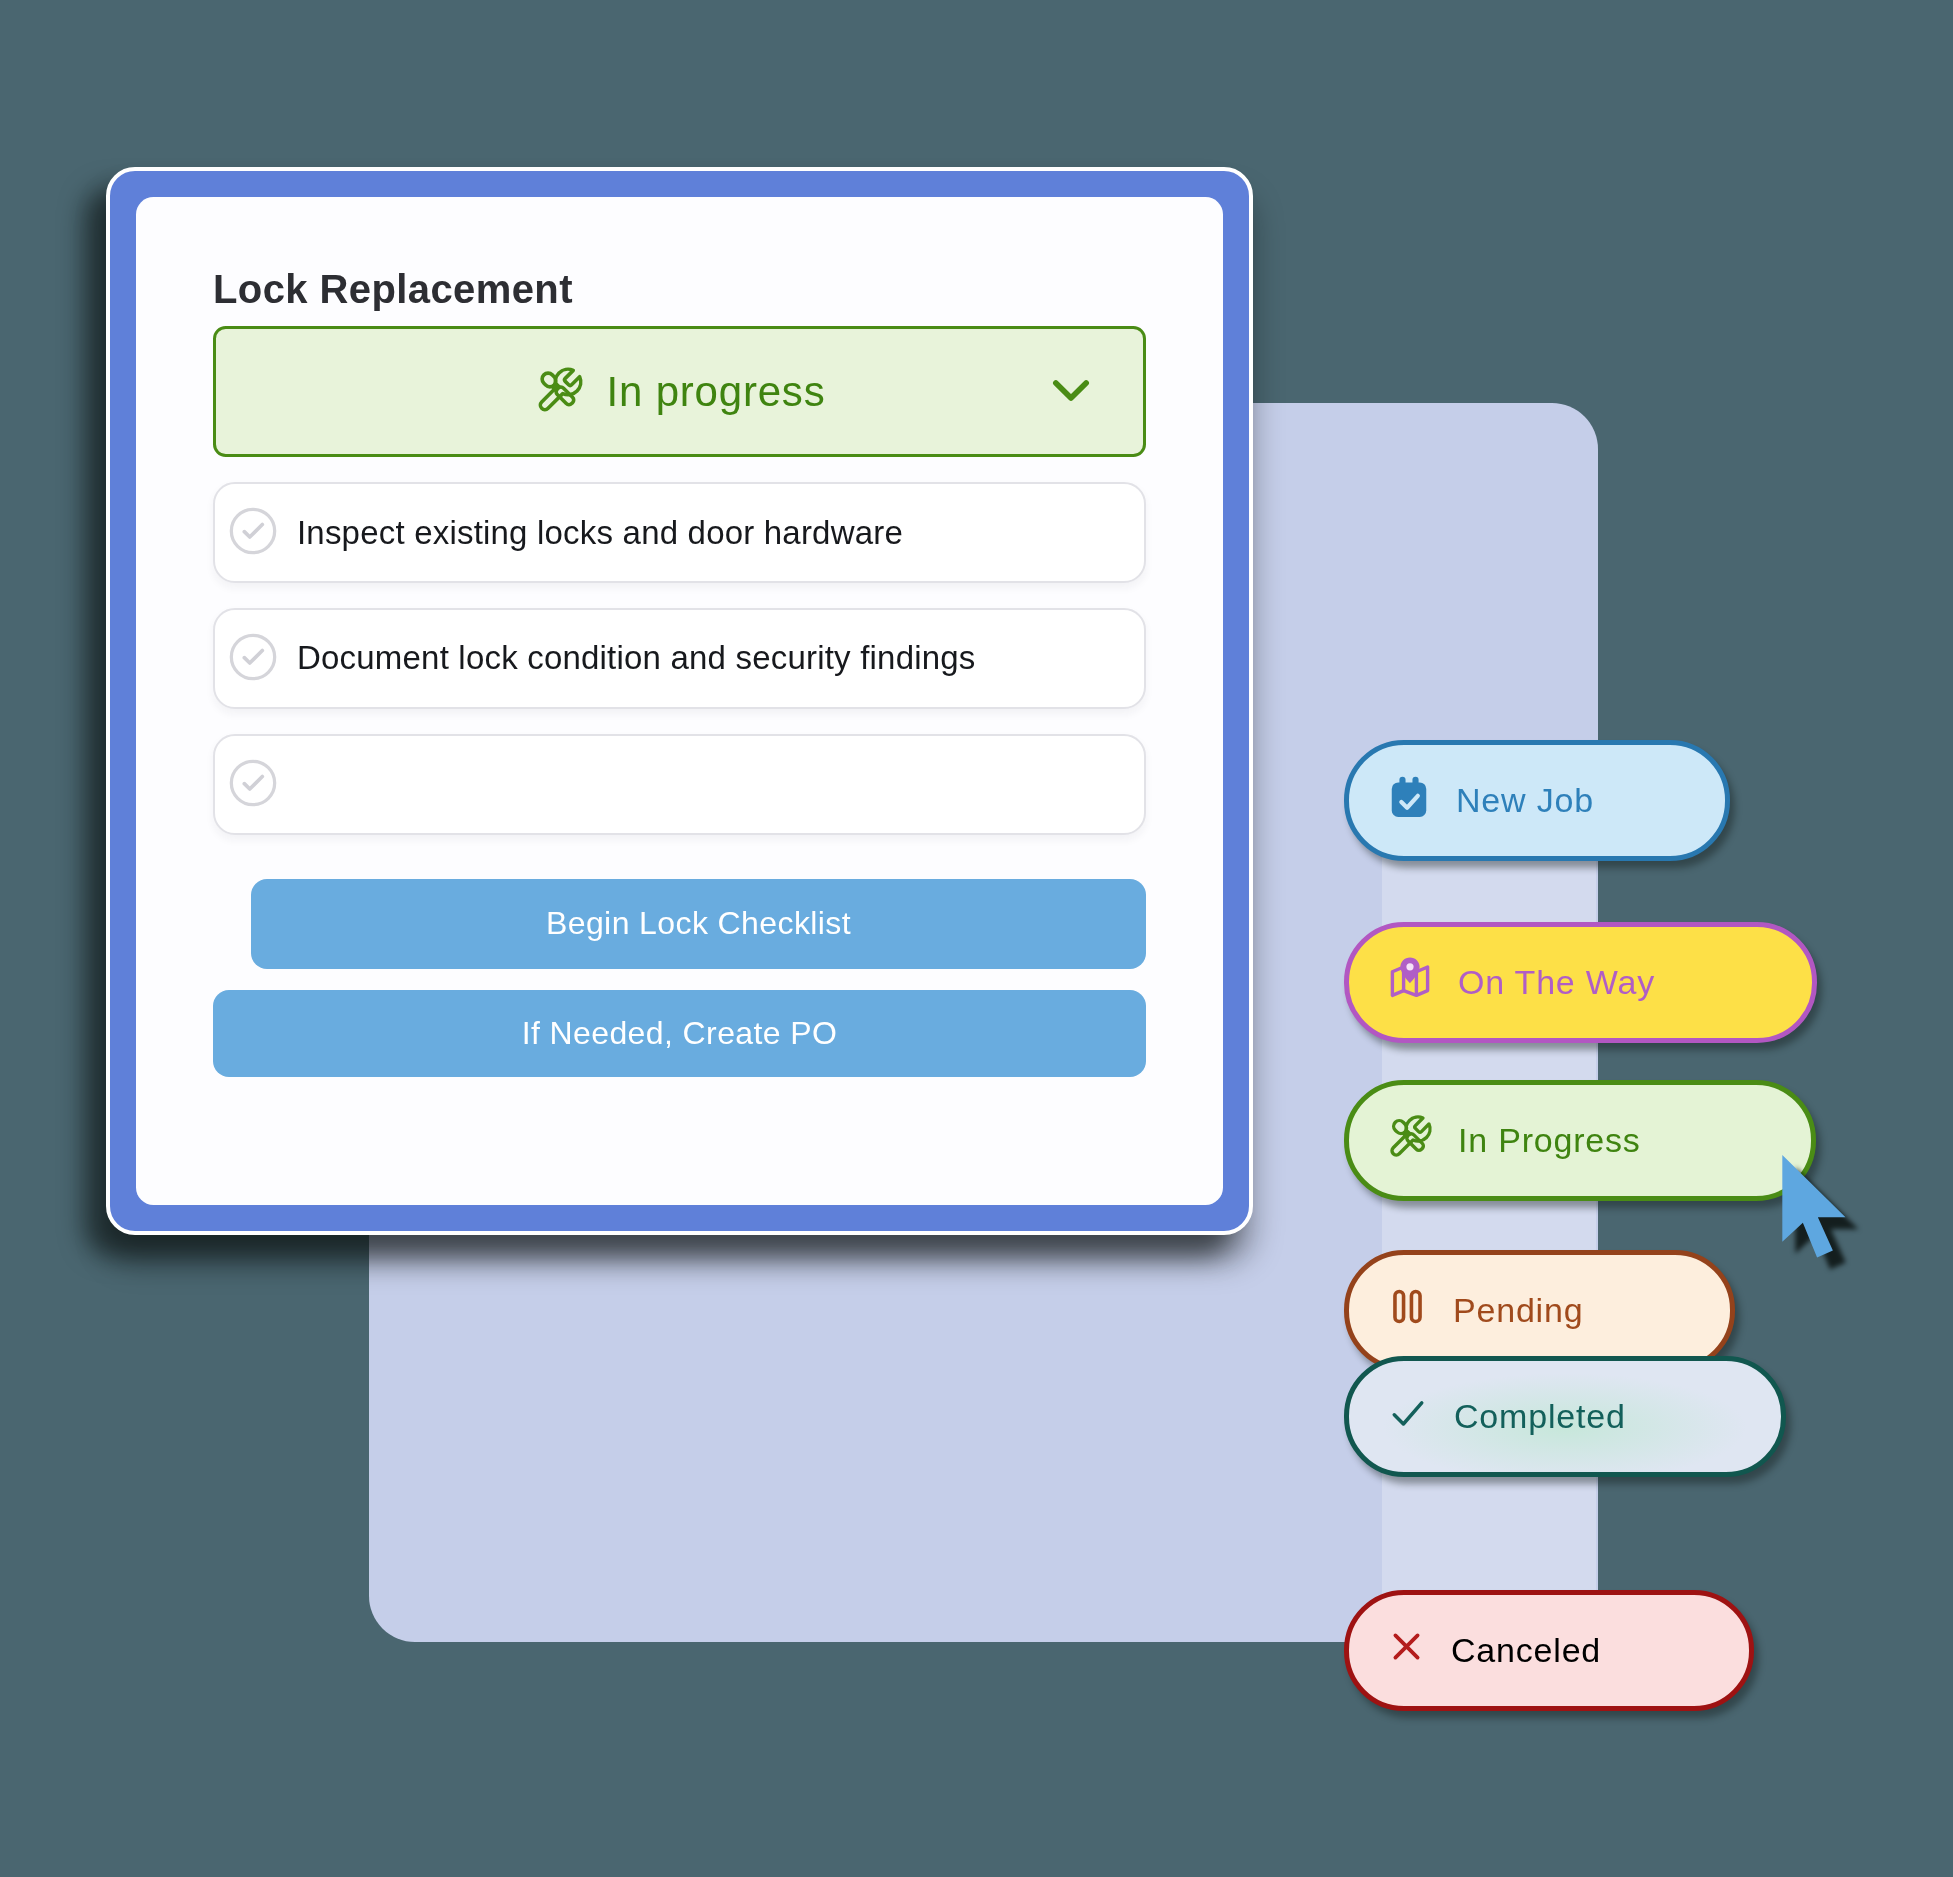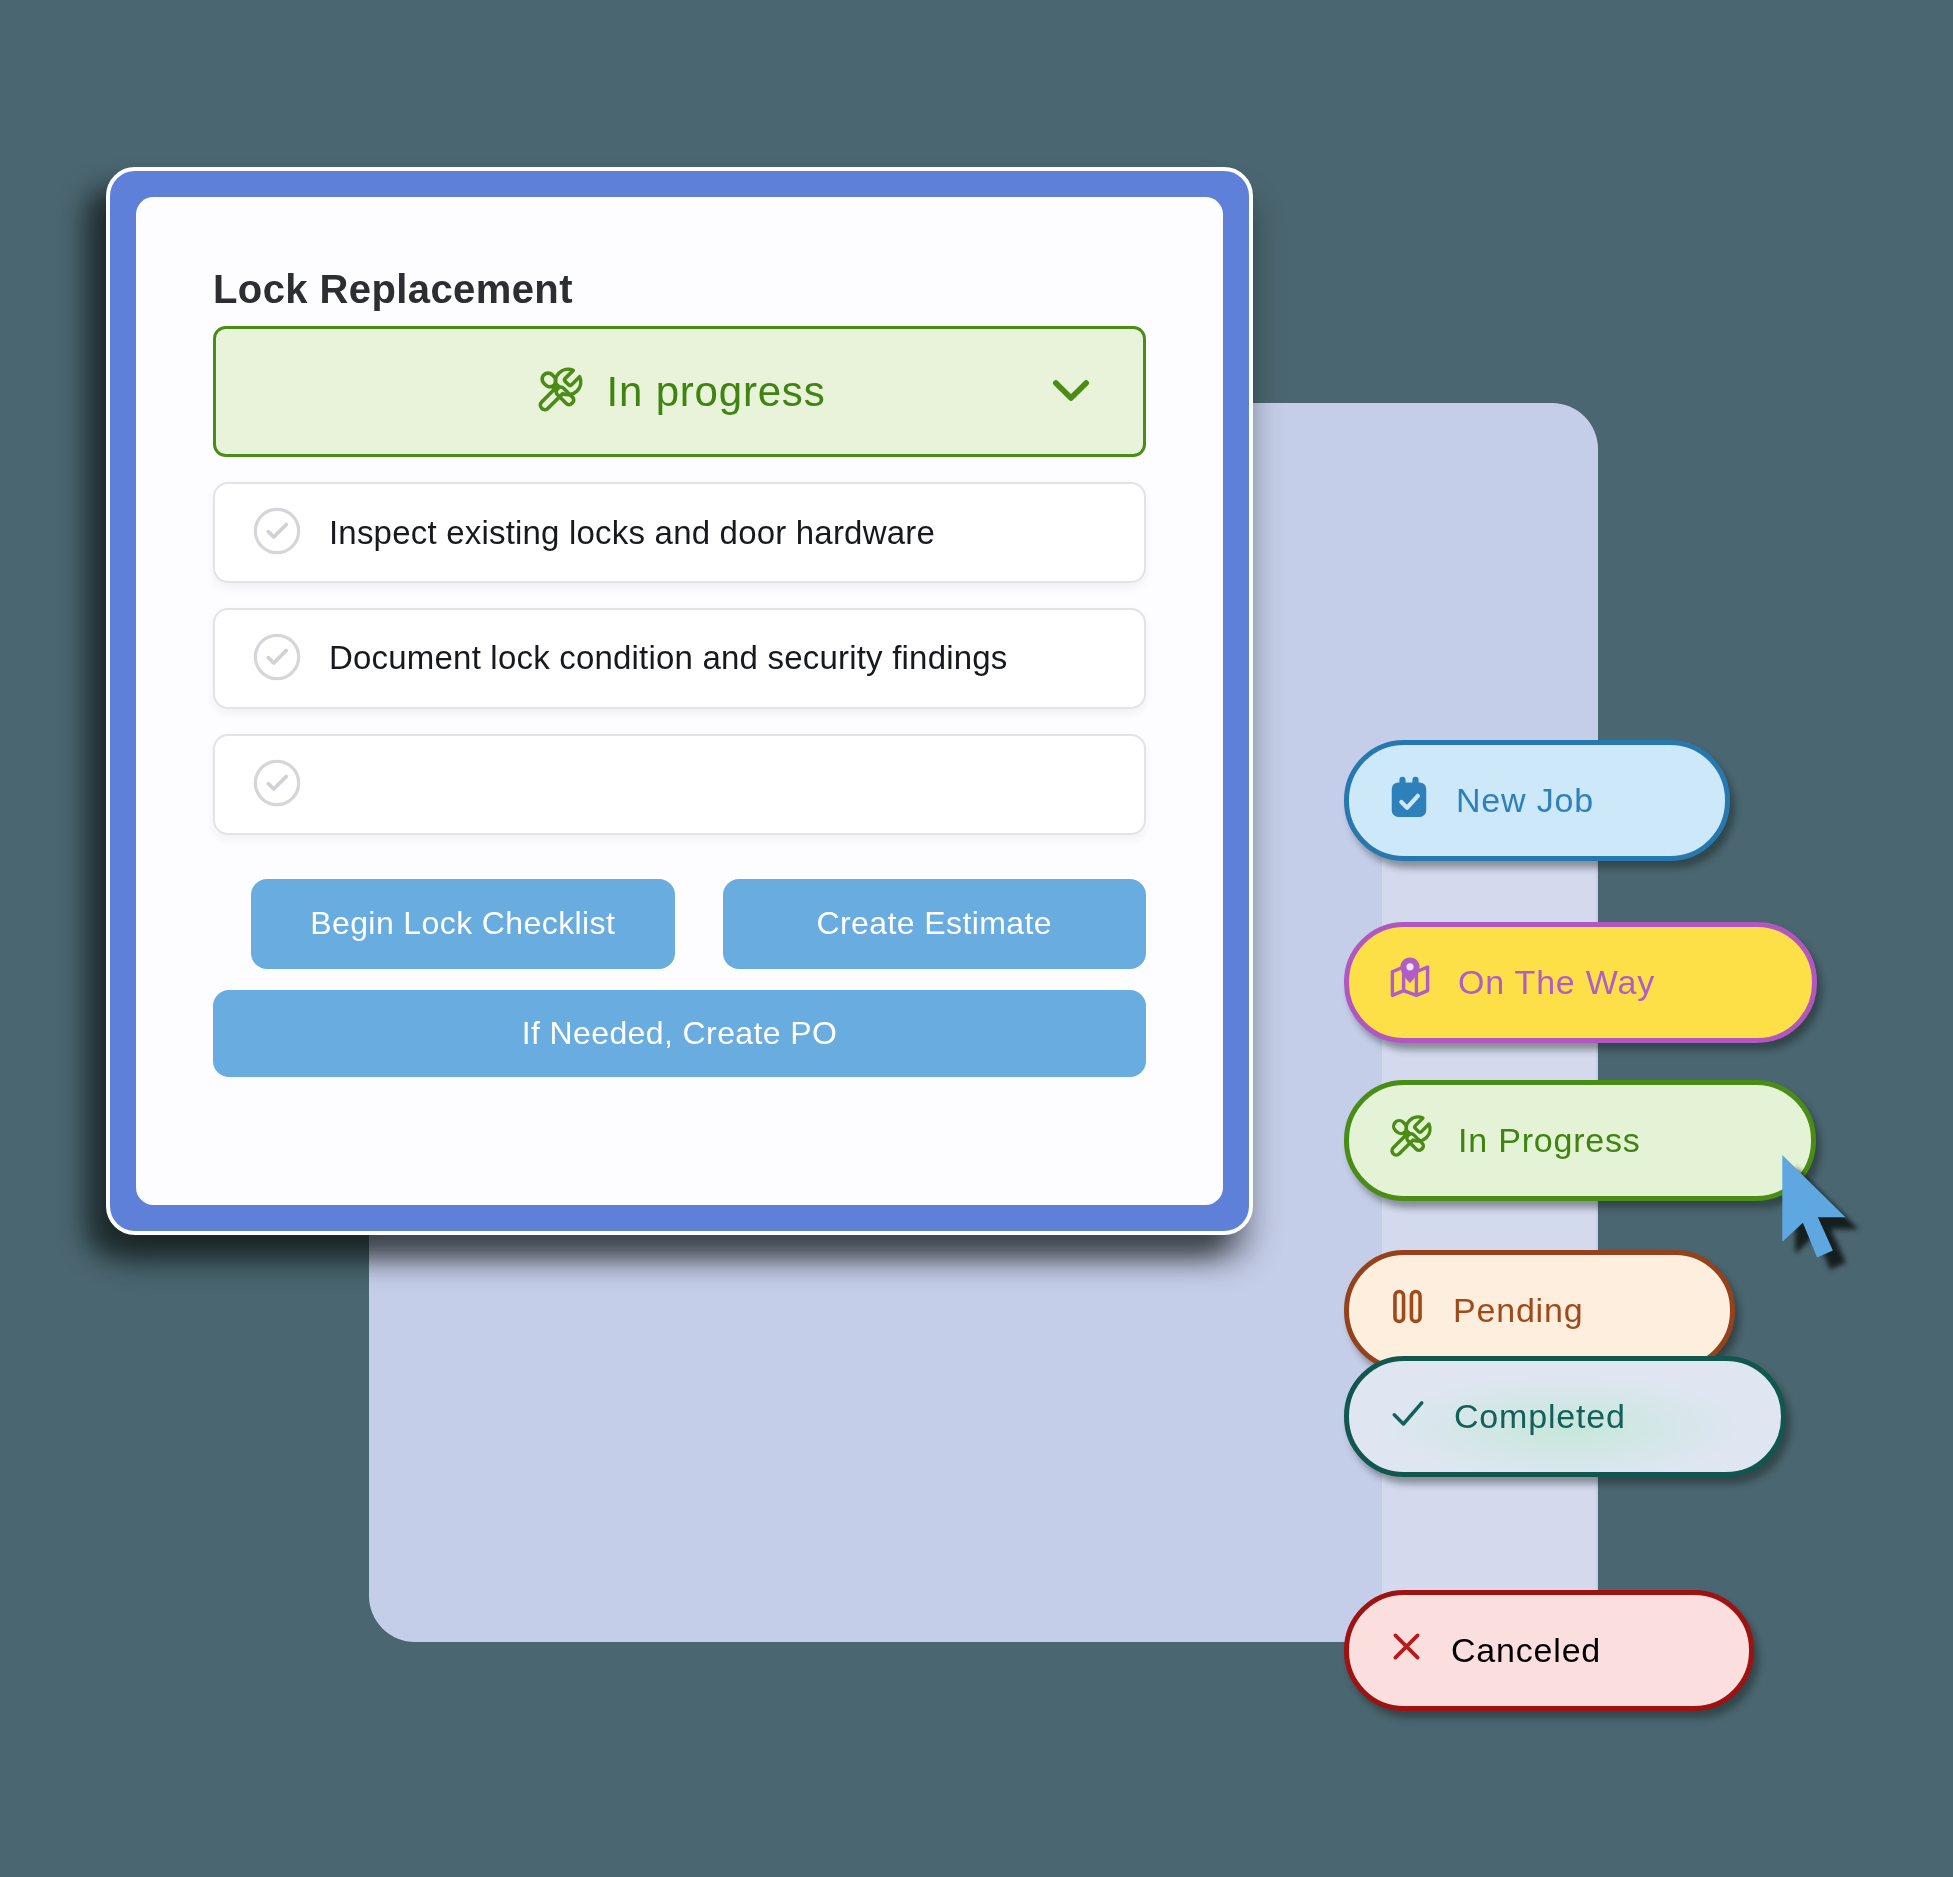--- a/index.html
+++ b/index.html
@@ -42,22 +42,22 @@
     background:#e8f3da;display:flex;align-items:center;justify-content:center;
     box-sizing:border-box;cursor:pointer;
   }
   .dd-group{display:flex;align-items:center;gap:22px;}
   .dd-label{font-size:42px;color:#3f8410;letter-spacing:0.8px;}
   .dd-chevron{position:absolute;right:46px;top:50%;transform:translateY(-50%);}
 
   
   .checklist{display:flex;flex-direction:column;gap:24.6px;margin-top:25.4px;}
   .check-item{
-    height:101px;background:#ffffff;border:2.4px solid #e2e2e7;border-radius:15px;
-    display:flex;align-items:center;gap:26px;padding:0 36px;box-sizing:border-box;
+    height:101px;background:#ffffff;border:2.4px solid #e2e2e7;border-radius:22px;
+    display:flex;align-items:center;gap:18px;padding:0 12px;box-sizing:border-box;
     box-shadow:0 4.8px 8px rgba(40,40,60,0.05);cursor:pointer;
   }
   .check-item-label{font-size:33px;color:#17191d;letter-spacing:0.2px;}
 
   
   .btn-row{display:flex;gap:48px;margin-top:44px;padding-left:38px;}
   .btn{
     background:#69acdf;color:#ffffff;border:none;border-radius:16px;
     font-family:"Liberation Sans", sans-serif;font-size:32px;letter-spacing:0.4px;
     display:flex;align-items:center;justify-content:center;cursor:pointer;
@@ -145,21 +145,20 @@
             <svg width="52" height="52" viewBox="0 0 24 24" fill="none" stroke-linecap="round" stroke-linejoin="round">
               <circle cx="12" cy="12" r="10" stroke="#d5d5da" stroke-width="1.5"></circle>
               <path d="M8 12.3 l2.5 2.5 L16.3 9" stroke="#d0d0d6" stroke-width="1.7"></path>
             </svg>
           </span>
         </div>
       </div>
 
       <div class="btn-row">
         <button class="btn btn-half">Begin Lock Checklist</button>
-        <button class="btn btn-half">Create Estimate</button>
       </div>
       <button class="btn btn-full">If Needed, Create PO</button>
 
     </div>
   </div>
 
   <div class="pill pill-newjob">
     <span>
       <svg width="46" height="46" viewBox="0 0 24 24">
         <rect x="7" y="1.4" width="3.2" height="6" rx="1.6" fill="#2e80ba"></rect>

